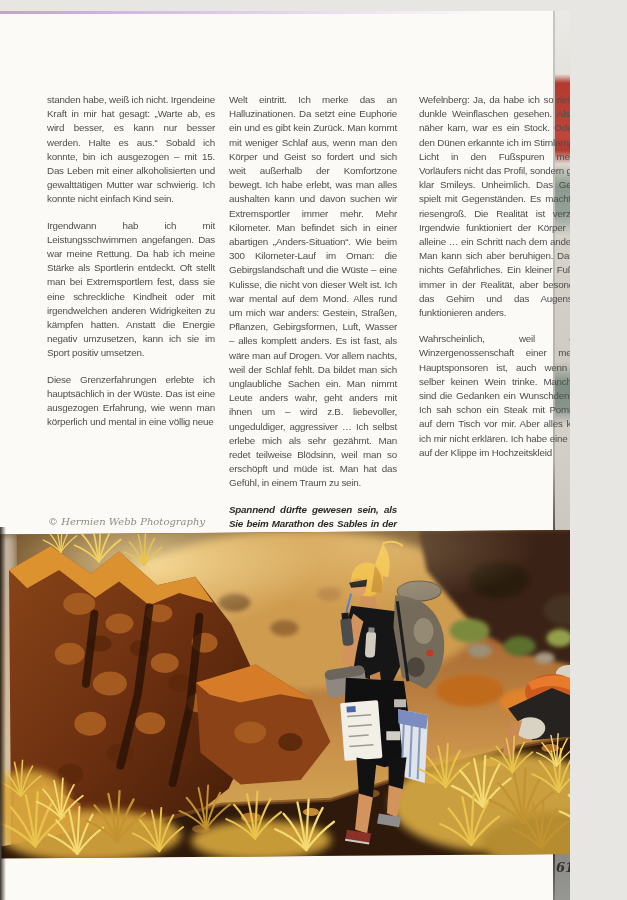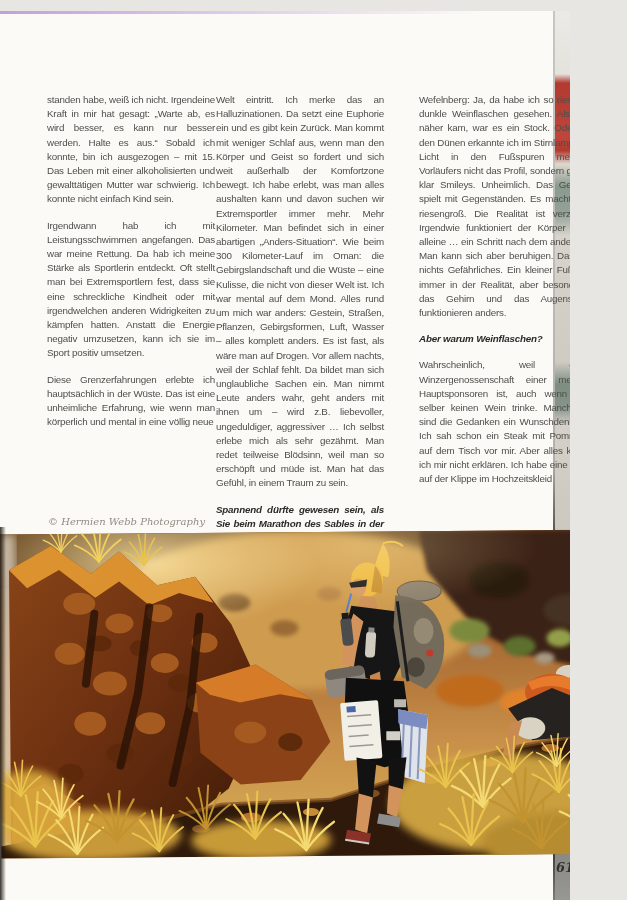--- a/index.html
+++ b/index.html
@@ -20,21 +20,21 @@
       #8a8a86 94%,#9a9a96 100%);}
   .right-edge::before{content:"";position:absolute;left:-2px;top:0;width:2px;height:100%;
     background:linear-gradient(to bottom,#c8c6c0 0%,#b2b0aa 50%,#57524a 58%,#3a362e 93%,#8a8a86 100%);}
   .bottom-shadow{position:absolute;left:0;bottom:0;width:100%;height:11px;
     background:linear-gradient(to bottom,rgba(120,118,112,0),#a5a39d 80%,#8f8d88);}
   .left-shadow{position:absolute;left:0;top:516px;width:6px;height:378px;
     background:linear-gradient(to right,rgba(25,18,10,.85),rgba(25,18,10,0));z-index:6;}
   
   .col{position:absolute;top:82px;width:168px;font-size:9.8px;line-height:14.2px;
     letter-spacing:-0.2px;text-align:justify;color:var(--body_text,#4f4e4c);z-index:1;}
-  .col-1{left:47px;}.col-2{left:216px;}.col-3{left:419px;}
+  .col-1{left:47px;}.col-2{left:229px;}.col-3{left:419px;}
   .col p{margin:0 0 12px;}
   .col .q{margin:0 0 12px;font-weight:bold;font-style:italic;
     color:var(--heading_text,#2b2a28);}
   .credit{position:absolute;left:48px;top:505px;font-family:"DejaVu Serif",serif;
     font-style:italic;font-size:10px;color:var(--credit_text,#908c83);z-index:3;}
   .photo{position:absolute;left:0;top:521px;width:609px;height:324px;z-index:4;
     transform:rotate(-0.45deg);transform-origin:50% 50%;overflow:hidden;background:#8a5a28;}
   .photo svg{display:block;}
   .pageno{position:absolute;left:556px;top:849px;width:30px;text-align:left;
     font-family:"DejaVu Serif",serif;font-style:italic;font-weight:bold;
@@ -43,31 +43,30 @@
 </head>
 <body>
 
 <div class="canvas">
 
   <div class="top-line"></div>
 
   <div class="col col-1">
     <p>standen habe, weiß ich nicht. Irgendeine Kraft in mir hat gesagt: „Warte ab, es wird besser, es kann nur besser werden. Halte es aus.“ Sobald ich konnte, bin ich ausgezogen – mit 15. Das Leben mit einer alkoholisierten und gewalttätigen Mutter war schwierig. Ich konnte nicht einfach Kind sein.</p>
     <p>Irgendwann hab ich mit Leistungsschwimmen angefangen. Das war meine Rettung. Da hab ich meine Stärke als Sportlerin entdeckt. Oft stellt man bei Extremsportlern fest, dass sie eine schreckliche Kindheit oder mit irgendwelchen anderen Widrigkeiten zu kämpfen hatten. Anstatt die Energie negativ umzusetzen, kann ich sie im Sport positiv umsetzen.</p>
-    <p>Diese Grenzerfahrungen erlebte ich hauptsächlich in der Wüste. Das ist eine unheimliche Erfahrung, wie wenn man körperlich und mental in eine völlig neue</p>
+    <p>Diese Grenzerfahrungen erlebte ich hauptsächlich in der Wüste. Das ist eine ausgezogen Erfahrung, wie wenn man körperlich und mental in eine völlig neue</p>
   </div>
 
   <div class="col col-2">
     <p>Welt eintritt. Ich merke das an Halluzinationen. Da setzt eine Euphorie ein und es gibt kein Zurück. Man kommt mit weniger Schlaf aus, wenn man den Körper und Geist so fordert und sich weit außerhalb der Komfortzone bewegt. Ich habe erlebt, was man alles aushalten kann und davon suchen wir Extremsportler immer mehr. Mehr Kilometer. Man befindet sich in einer abartigen „Anders-Situation“. Wie beim 300 Kilometer-Lauf im Oman: die Gebirgslandschaft und die Wüste – eine Kulisse, die nicht von dieser Welt ist. Ich war mental auf dem Mond. Alles rund um mich war anders: Gestein, Straßen, Pflanzen, Gebirgsformen, Luft, Wasser – alles komplett anders. Es ist fast, als wäre man auf Drogen. Vor allem nachts, weil der Schlaf fehlt. Da bildet man sich unglaubliche Sachen ein. Man nimmt Leute anders wahr, geht anders mit ihnen um – wird z.B. liebevoller, ungeduldiger, aggressiver … Ich selbst erlebe mich als sehr gezähmt. Man redet teilweise Blödsinn, weil man so erschöpft und müde ist. Man hat das Gefühl, in einem Traum zu sein.</p>
     <p class="q">Spannend dürfte gewesen sein, als Sie beim Marathon des Sables in der Wüste</p>
   </div>
 
   <div class="col col-3">
     <p>Wefelnberg: Ja, da habe ich so riesige, dunkle Weinflaschen gesehen. Als ich näher kam, war es ein Stock. Oder in den Dünen erkannte ich im Stirnlampen-Licht in den Fußspuren meines Vorläufers nicht das Profil, sondern ganz klar Smileys. Unheimlich. Das Gehirn spielt mit Gegenständen. Es macht sie riesengroß. Die Realität ist verzerrt. Irgendwie funktioniert der Körper von alleine … ein Schritt nach dem anderen. Man kann sich aber beruhigen. Das ist nichts Gefährliches. Ein kleiner Fuß ist immer in der Realität, aber besonders das Gehirn und das Augenspiel funktionieren anders.</p>
-    <p class="q">Aber warum Weinflaschen?</p>
     <p>Wahrscheinlich, weil eine Winzergenossenschaft einer meiner Hauptsponsoren ist, auch wenn ich selber keinen Wein trinke. Manchmal sind die Gedanken ein Wunschdenken. Ich sah schon ein Steak mit Pommes auf dem Tisch vor mir. Aber alles kann ich mir nicht erklären. Ich habe eine Kuh auf der Klippe im Hochzeitskleid</p>
   </div>
 
   <div class="credit">© Hermien Webb Photography</div>
 
   <div class="photo">
     <svg viewBox="0 0 609 324" width="609" height="324" preserveAspectRatio="none">
       <defs>
         <linearGradient id="bgG" x1="0" y1="0" x2="0" y2="1">
           <stop offset="0" stop-color="#6e4523"></stop>

